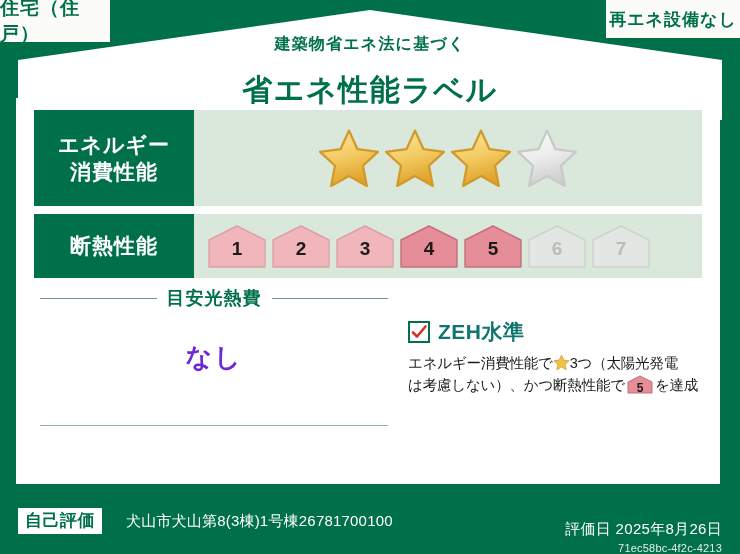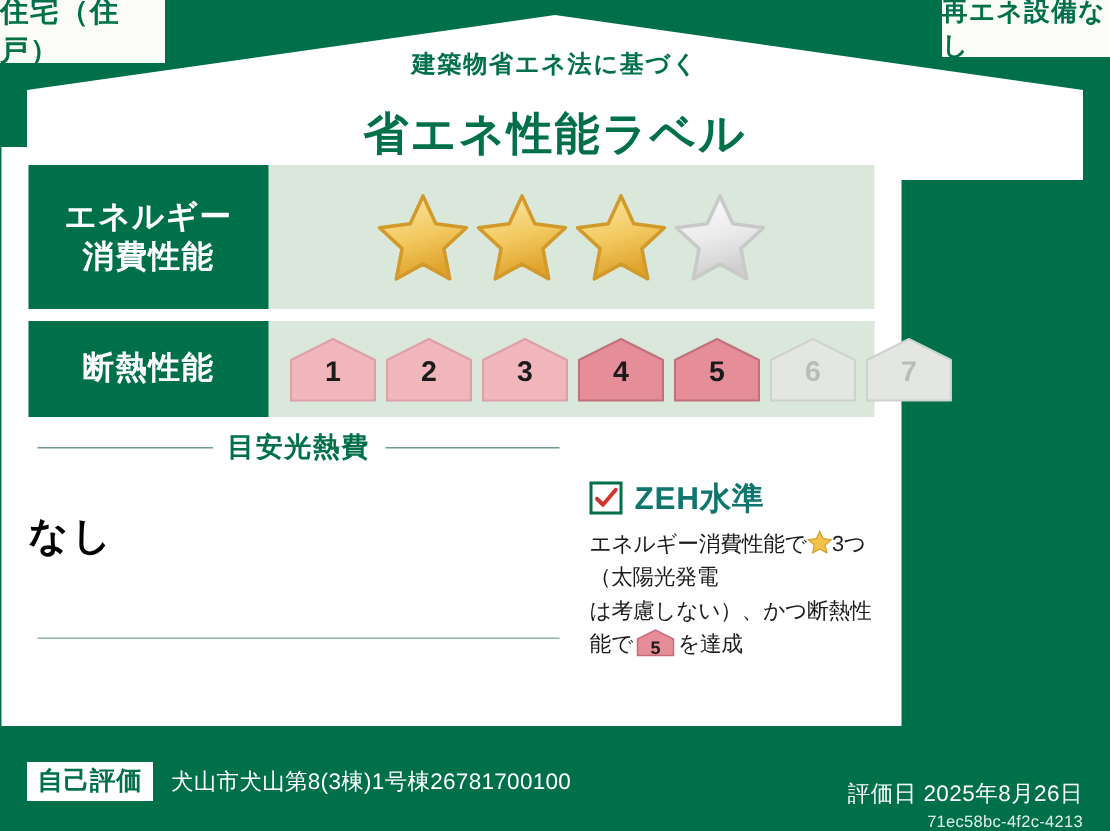--- a/index.html
+++ b/index.html
@@ -33,21 +33,21 @@
     justify-content: center;
     z-index: 6;
   }
   .corner-badge.left {
     left: 0;
     width: 110px;
     height: 42px;
   }
   .corner-badge.right {
     right: 0;
-    width: 112px;
+    width: 134px;
     height: 38px;
     font-size: 17px;
   }
 
   
   .roof {
     position: absolute;
     left: 0;
     top: 0;
     width: 740px;
@@ -76,23 +76,23 @@
     font-weight: bold;
     font-size: 30px;
     letter-spacing: 1.5px;
     line-height: 1.25;
     margin-top: 18px;
   }
 
   
   .panel {
     position: absolute;
-    left: 1px;
+    left: 16px;
     top: 98px;
-    width: 600px;
+    width: 704px;
     height: 386px;
     background: #ffffff;
     z-index: 4;
     box-sizing: border-box;
     padding: 12px 18px 0 18px;
   }
 
   
   .perf-row {
     display: flex;
@@ -189,21 +189,22 @@
   .split {
     display: flex;
     margin-top: 4px;
   }
   .split-left {
     width: 360px;
     flex: 0 0 360px;
     position: relative;
   }
   .cost-value {
-    color: #000000;
+    text-align: center;
+    color: #6d28d9;
     font-size: 26px;
     font-weight: bold;
     margin-top: 26px;
     letter-spacing: 2px;
   }
   .cost-rule {
     width: 348px;
     height: 1px;
     background: #8fb3a2;
     margin: 50px auto 0 6px;
@@ -277,21 +278,21 @@
     z-index: 5;
     display: flex;
     align-items: center;
     justify-content: space-between;
     padding: 0 18px;
     box-sizing: border-box;
   }
   .footer-left {
     display: flex;
     align-items: center;
-    gap: 12px;
+    gap: 24px;
   }
   .self-badge {
     background: #ffffff;
     color: #00704a;
     font-weight: bold;
     font-size: 17px;
     padding: 2px 7px;
     letter-spacing: 0.5px;
     line-height: 1.35;
   }

